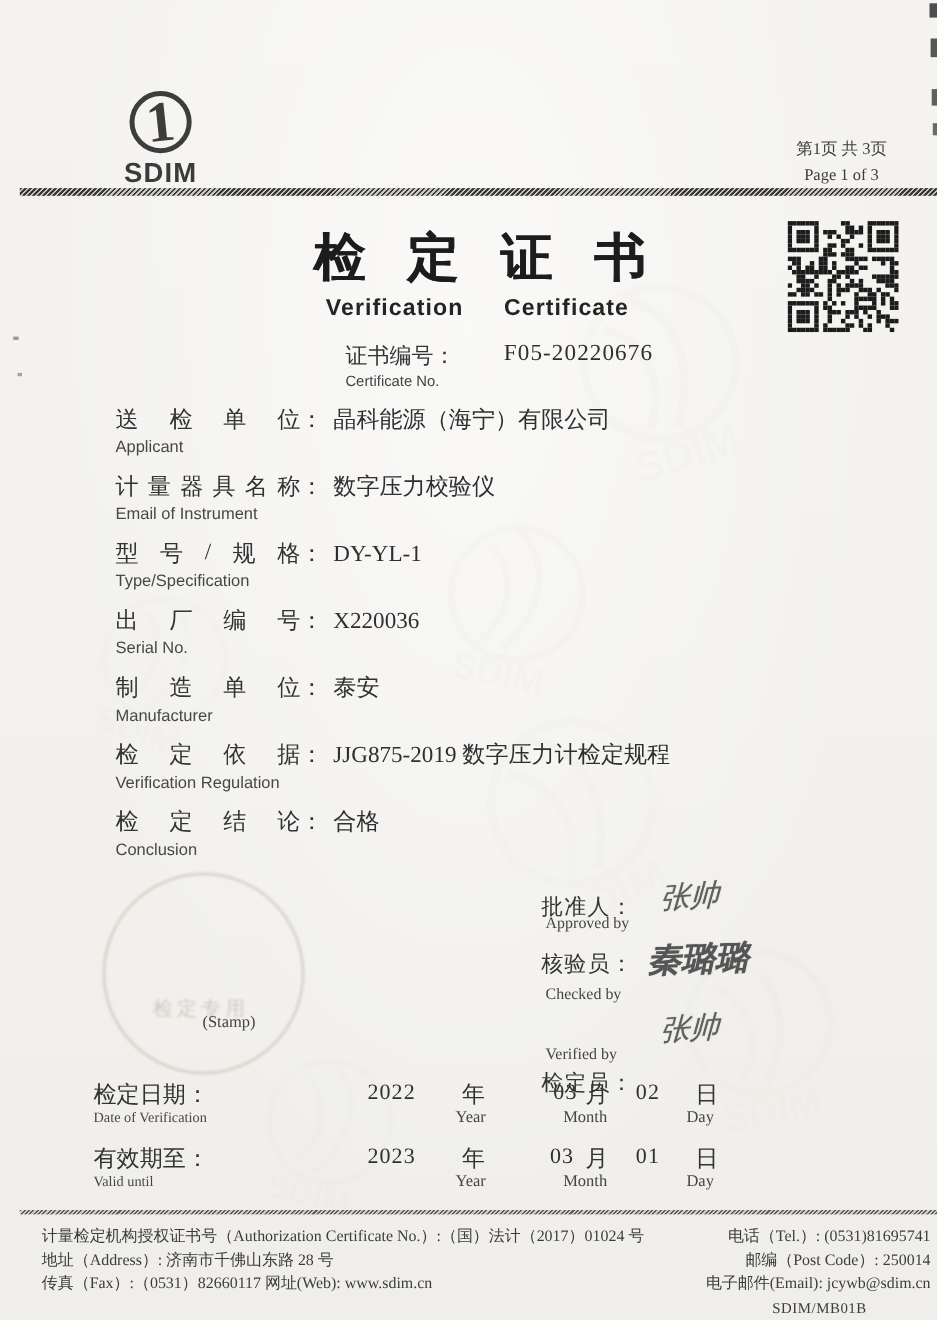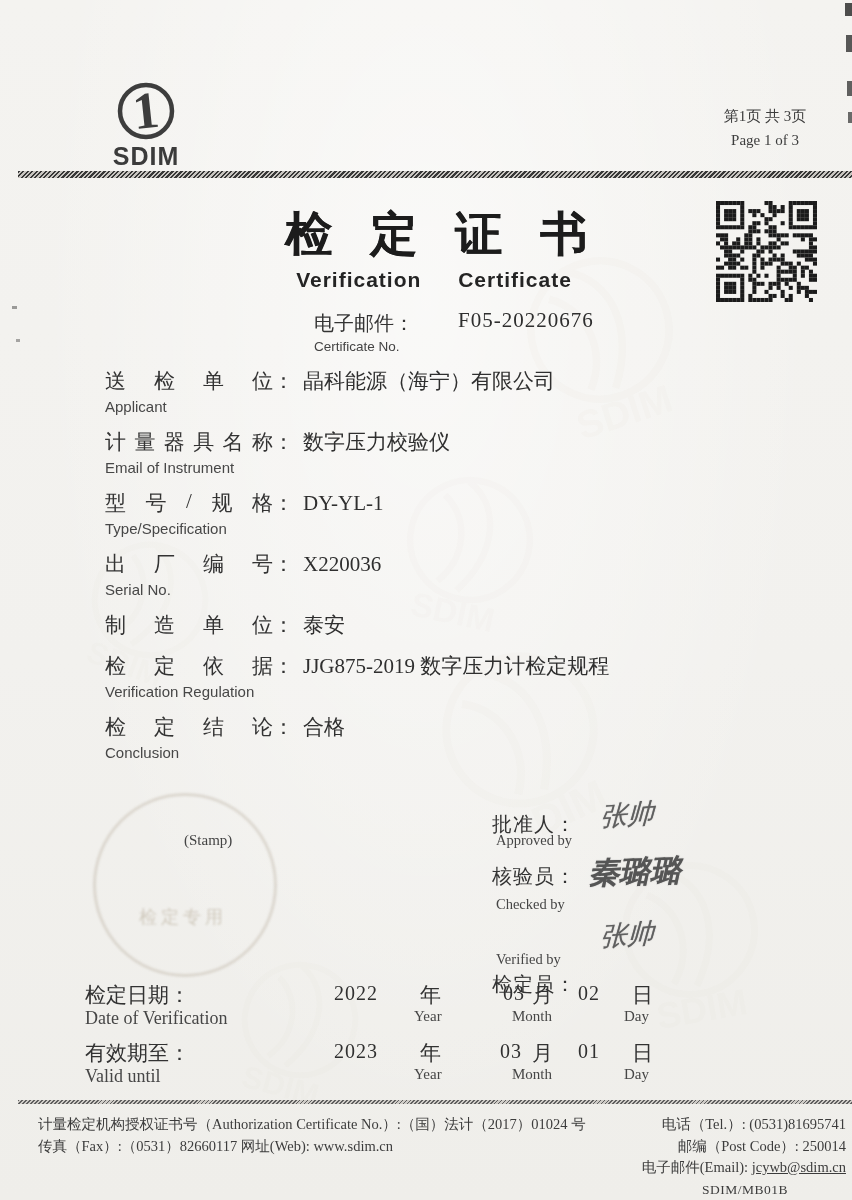--- a/index.html
+++ b/index.html
@@ -19,21 +19,21 @@
   
   .wm-layer{position:absolute;inset:0;pointer-events:none;opacity:.55;}
   
   .mark{position:absolute;background:#2f2f2f;}
   
   .logo{left:103px;top:78px;width:86px;text-align:center;}
   .logo-text{font-family:"Liberation Sans","DejaVu Sans",sans-serif;font-weight:bold;font-size:25px;color:#3b3b3b;letter-spacing:1px;margin-top:-6px;}
   .title-block{left:230px;top:82px;width:470px;text-align:center;}
   .title-cn{font-size:41px;letter-spacing:3px;color:#262626;font-weight:500;text-shadow:0 0 .5px #333;}
   .title-en{margin-top:8px;font-family:"Liberation Sans","DejaVu Sans",sans-serif;font-weight:bold;font-size:23px;color:#2e2e2e;word-spacing:13px;}
-  .page-info{left:695px;top:104px;width:140px;text-align:center;font-size:15px;color:#3d3d3d;line-height:24px;}
+  .page-info{left:695px;top:124px;width:140px;text-align:center;font-size:15px;color:#3d3d3d;line-height:24px;}
   .rule-top{left:18px;top:171px;width:834px;height:7px;
     background:repeating-linear-gradient(135deg,#383838 0 1.6px,#c9c6c1 1.6px 3.2px);}
   
   .cert-title{left:0;top:203px;width:872px;text-align:center;font-size:47px;font-weight:bold;color:#1c1c1c;
     letter-spacing:38px;text-indent:38px;text-shadow:.6px .4px .5px #222;}
   .cert-sub{left:0;top:268px;width:868px;text-align:center;font-family:"Liberation Sans","DejaVu Sans",sans-serif;
     font-weight:bold;font-size:21px;color:#242424;word-spacing:30px;letter-spacing:1px;}
   .cert-no-cn{left:314px;top:310px;font-size:20px;color:#333;}
   .cert-no-val{left:426px;top:308px;font-size:21px;color:#2e2e2e;letter-spacing:1px;margin-left:32px;}
   .cert-no-en{left:314px;top:339px;font-family:"Liberation Sans","DejaVu Sans",sans-serif;font-size:13.5px;color:#434343;}
@@ -46,40 +46,40 @@
   .field-main{font-size:21px;color:#313131;white-space:nowrap;}
   .flabel{display:inline-flex;justify-content:space-between;width:168px;vertical-align:bottom;color:#333;}
   .colon{margin-right:9px;}
   .fvalue{color:#2f2f2f;}
   .field-en{margin-top:3px;font-family:"Liberation Sans","DejaVu Sans",sans-serif;font-size:15px;color:#474747;}
   
   .stamp-circle{left:93px;top:793px;width:178px;height:178px;border-radius:50%;
     border:3px solid rgba(186,177,160,.38);filter:blur(1.2px);}
   .stamp-inner{left:128px;top:905px;width:110px;text-align:center;font-size:18px;color:rgba(170,158,135,.45);filter:blur(1px);letter-spacing:4px;}
   .stamp-cn{left:136px;top:845px;font-size:21px;letter-spacing:2px;color:#3c3c3c;}
-  .stamp-en{left:184px;top:832px;font-size:15px;color:#444;}
+  .stamp-en{left:184px;top:922px;font-size:15px;color:#444;}
   
   .sig-label{left:492px;font-size:20px;color:#333;letter-spacing:1px;}
   .sig-en{left:496px;font-size:14.5px;color:#454545;}
   .sig-name{font-style:italic;color:#5f5f5f;text-shadow:0 0 1px rgba(90,90,90,.7);white-space:nowrap;}
   .sig1{left:600px;top:797px;font-size:27px;transform:rotate(-4deg) skewX(-6deg);}
   .sig2{left:588px;top:851px;font-size:31px;font-weight:bold;color:#555;transform:rotate(-2deg);}
   .sig3{left:600px;top:917px;font-size:27px;transform:rotate(-4deg) skewX(-6deg);}
   
   .dlabel-cn{left:85px;font-size:21px;color:#323232;}
-  .dlabel-en{left:85px;font-size:18px;color:#464646;}
+  .dlabel-en{left:85px;font-size:13px;color:#464646;}
   .dval{font-size:20px;color:#303030;letter-spacing:1px;}
   .dunit{font-size:21px;color:#323232;}
   .duen{font-size:15px;color:#464646;}
   
   .rule-bottom{left:18px;top:1100px;width:834px;height:4px;
     background:repeating-linear-gradient(135deg,#5f5f5f 0 1.3px,#cfccc7 1.3px 2.8px);}
   .foot-left{left:38px;top:1114px;width:580px;font-size:14.5px;color:#3c3c3c;line-height:21.5px;white-space:nowrap;}
   .foot-right{right:6px;top:1114px;width:300px;text-align:right;font-size:14.5px;color:#3c3c3c;line-height:21.5px;white-space:nowrap;}
-  .foot-email{text-decoration:underline;}
+  .foot-email{}
   .form-code{display:block;padding-right:58px;font-size:13.5px;letter-spacing:.5px;}
 </style>
 </head>
 <body>
 
 <div class="page">
 
   <svg class="wm-layer" width="852" height="1200" viewBox="0 0 852 1200">
     <defs>
       <g id="wm" fill="none" stroke="#b9ac94" stroke-width="5">
@@ -115,21 +115,21 @@
 
   <div class="abs page-info">
     <div>第1页 共 3页</div>
     <div>Page 1 of 3</div>
   </div>
 
   <div class="abs rule-top"></div>
 
   <div class="abs cert-title">检定证书</div>
   <div class="abs cert-sub">Verification Certificate</div>
-  <div class="abs cert-no-cn">电子邮件：</div>
+  <div class="abs cert-no-cn">证书编号：</div>
   <div class="abs cert-no-val">F05-20220676</div>
   <div class="abs cert-no-en">Certificate No.</div>
 
   <svg class="abs qr" viewBox="0 0 100 100">
       <rect x="48" y="0" width="4" height="4"></rect>
       <rect x="52" y="0" width="4" height="4"></rect>
       <rect x="52" y="4" width="4" height="4"></rect>
       <rect x="56" y="4" width="4" height="4"></rect>
       <rect x="64" y="4" width="4" height="4"></rect>
       <rect x="32" y="8" width="4" height="4"></rect>
@@ -477,20 +477,21 @@
           </span><span class="colon">：</span><span class="fvalue">X220036</span></div>
       <div class="field-en">Serial No.</div>
     </div>
     <div class="field">
       <div class="field-main"><span class="flabel">
             <span>制</span>
             <span>造</span>
             <span>单</span>
             <span>位</span>
           </span><span class="colon">：</span><span class="fvalue">泰安</span></div>
+      <div class="field-en">Manufacturer</div>
     </div>
     <div class="field">
       <div class="field-main"><span class="flabel">
             <span>检</span>
             <span>定</span>
             <span>依</span>
             <span>据</span>
           </span><span class="colon">：</span><span class="fvalue">JJG875-2019 数字压力计检定规程</span></div>
       <div class="field-en">Verification Regulation</div>
     </div>
@@ -541,20 +542,21 @@
   <div class="abs dval" style="left:500px;top:1040px;">03</div>
   <div class="abs dunit" style="left:532px;top:1039px;">月</div>
   <div class="abs duen" style="left:512px;top:1066px;">Month</div>
   <div class="abs dval" style="left:578px;top:1040px;">01</div>
   <div class="abs dunit" style="left:632px;top:1039px;">日</div>
   <div class="abs duen" style="left:624px;top:1066px;">Day</div>
 
   <div class="abs rule-bottom"></div>
   <div class="abs foot-left">
     <div>计量检定机构授权证书号（Authorization Certificate No.）:（国）法计（2017）01024 号</div>
+    <div>地址（Address）: 济南市千佛山东路 28 号</div>
     <div>传真（Fax）:（0531）82660117 网址(Web): www.sdim.cn</div>
   </div>
   <div class="abs foot-right">
     <div>电话（Tel.）: (0531)81695741</div>
     <div>邮编（Post Code）: 250014</div>
     <div><span>电子邮件(Email): </span><span class="foot-email">jcywb@sdim.cn</span></div>
     <span class="form-code">SDIM/MB01B</span>
   </div>
 
 </div>

